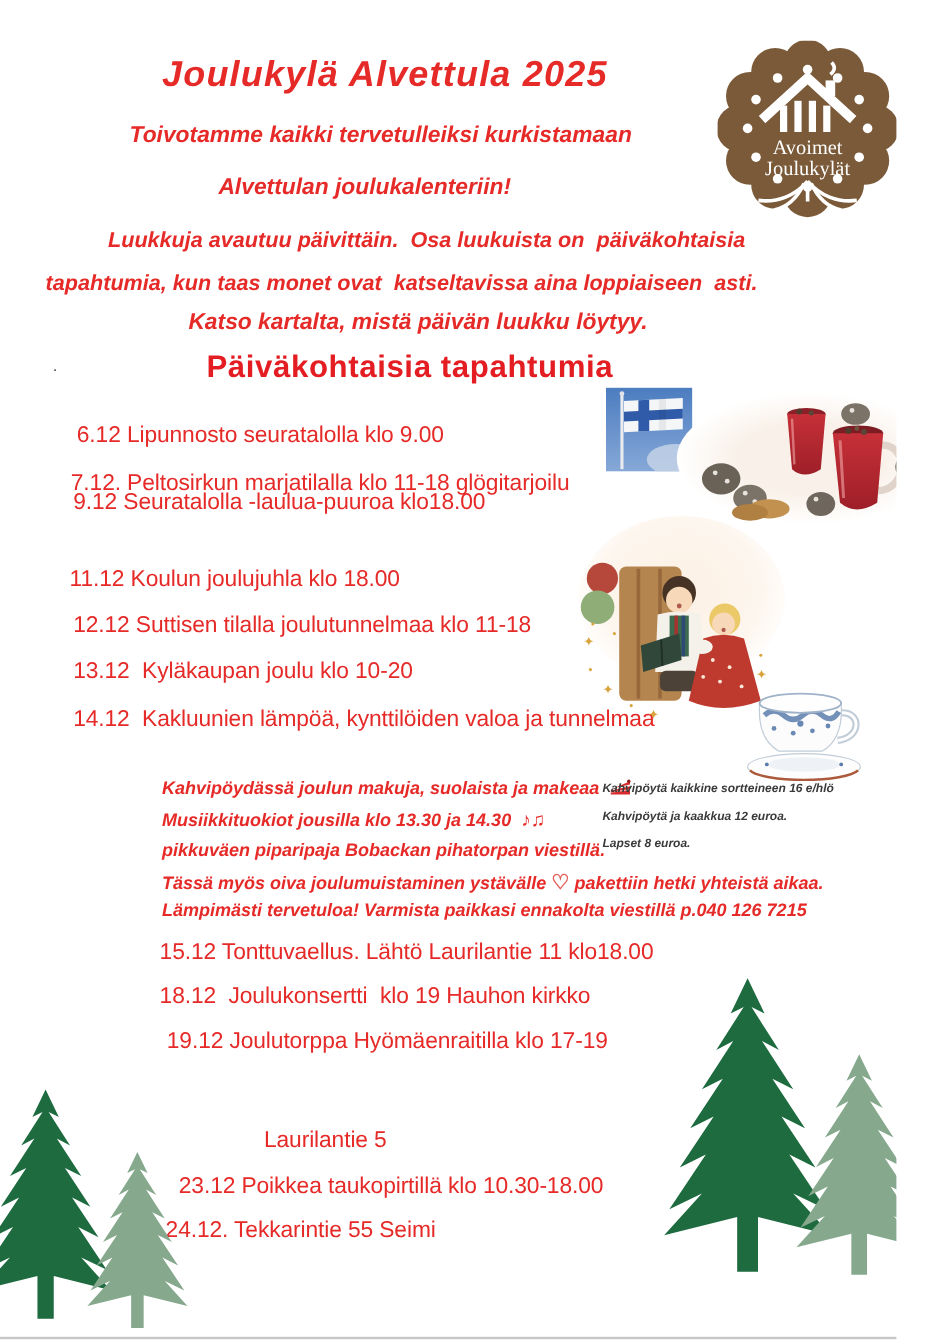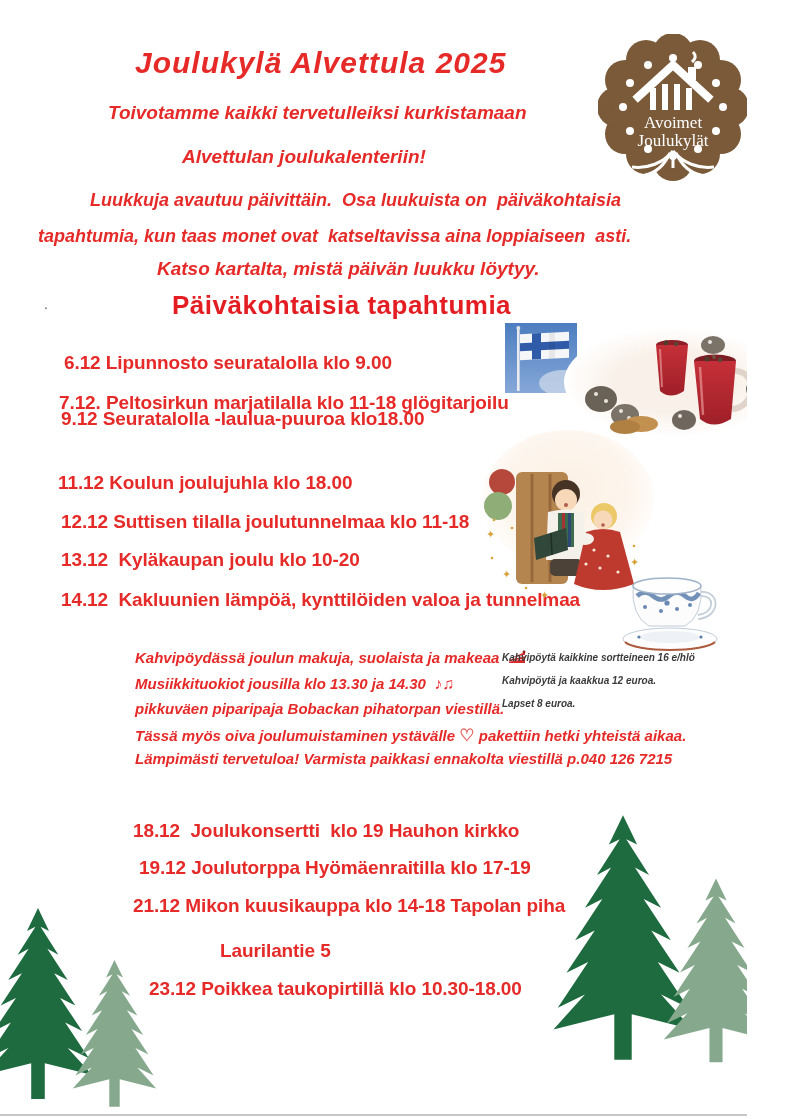--- a/index.html
+++ b/index.html
@@ -9,21 +9,21 @@
     --tree-dark:#1e6b40;
     --tree-sage:#86a98e;
   }
   *{margin:0;padding:0;box-sizing:border-box;}
   body{background:#ffffff;font-family:"Liberation Sans",sans-serif;}
   .poster{position:relative;width:747px;height:1119px;background:#ffffff;overflow:hidden;}
   .abs{position:absolute;white-space:pre;}
   .title{font-size:30px;font-weight:700;font-style:italic;color:var(--red);letter-spacing:1px;}
   .script{font-style:italic;color:var(--red);font-weight:600;}
   .heading{font-size:26px;font-weight:700;color:#e31d22;letter-spacing:.5px;}
-  .ev{font-size:19px;font-weight:700;color:var(--red);letter-spacing:-.1px;}
+  .ev{font-size:19px;font-weight:400;color:var(--red);letter-spacing:-.1px;}
   .small-red{font-size:15px;font-style:italic;font-weight:600;color:var(--red);}
   .small-dark{font-size:10px;font-style:italic;font-weight:600;color:var(--dark);line-height:23px;}
   .icon-inline{display:inline-block;vertical-align:-2px;}
   .star-glyph{color:#e01f24;font-size:22px;font-style:normal;line-height:1;vertical-align:-3px;}
   .music-glyph{color:var(--red);font-size:16px;font-style:normal;}
   .heart-glyph{color:#e4605c;font-size:17px;font-style:normal;}
   .tree{position:absolute;}
   .bottom-edge{position:absolute;left:0;top:1114px;width:789px;height:2px;background:#c7c7c7;}
   svg{display:block;}
 </style>
@@ -116,25 +116,26 @@
   <div class="abs small-red" style="left:135px;top:675px;"><span>Musiikkituokiot jousilla klo 13.30 ja 14.30</span><span>  </span><span class="music-glyph">♪♫</span></div>
   <div class="abs small-red" style="left:135px;top:700px;">pikkuväen piparipaja Bobackan pihatorpan viestillä.</div>
 
   <div class="abs small-dark" style="left:502px;top:646px;">Kahvipöytä kaikkine sortteineen 16 e/hlö</div>
   <div class="abs small-dark" style="left:502px;top:669px;">Kahvipöytä ja kaakkua 12 euroa.</div>
   <div class="abs small-dark" style="left:502px;top:692px;">Lapset 8 euroa.</div>
 
   <div class="abs small-red" style="left:135px;top:725px;"><span>Tässä myös oiva joulumuistaminen ystävälle</span><span> </span><span class="heart-glyph">♡</span><span> </span><span>pakettiin hetki yhteistä aikaa.</span></div>
   <div class="abs small-red" style="left:135px;top:750px;">Lämpimästi tervetuloa! Varmista paikkasi ennakolta viestillä p.040 126 7215</div>
 
+  <div class="abs ev" style="left:133px;top:783px;">15.12 Tonttuvaellus. Lähtö Laurilantie 11 klo18.00</div>
   <div class="abs ev" style="left:133px;top:820px;">18.12  Joulukonsertti  klo 19 Hauhon kirkko</div>
   <div class="abs ev" style="left:139px;top:857px;">19.12 Joulutorppa Hyömäenraitilla klo 17-19</div>
-  <div class="abs ev" style="left:133px;top:895px;">21.12 Mikon kuusikauppa klo 14-18 Tapolan piha</div>
   <div class="abs ev" style="left:220px;top:940px;">Laurilantie 5</div>
   <div class="abs ev" style="left:149px;top:978px;">23.12 Poikkea taukopirtillä klo 10.30-18.00</div>
+  <div class="abs ev" style="left:138px;top:1015px;">24.12. Tekkarintie 55 Seimi</div>
 
   <svg class="abs" style="left:505px;top:323px;" width="72" height="70" viewBox="0 0 72 70">
     <defs>
         <linearGradient id="sky" x1="0" y1="0" x2="0" y2="1">
           <stop offset="0" stop-color="#4c7dc0"></stop>
           <stop offset="1" stop-color="#86a8d8"></stop>
         </linearGradient>
       </defs>
     <rect width="72" height="70" fill="url(#sky)"></rect>
     <ellipse cx="58" cy="60" rx="24" ry="13" fill="#cdd9ea" opacity="0.75"></ellipse>

